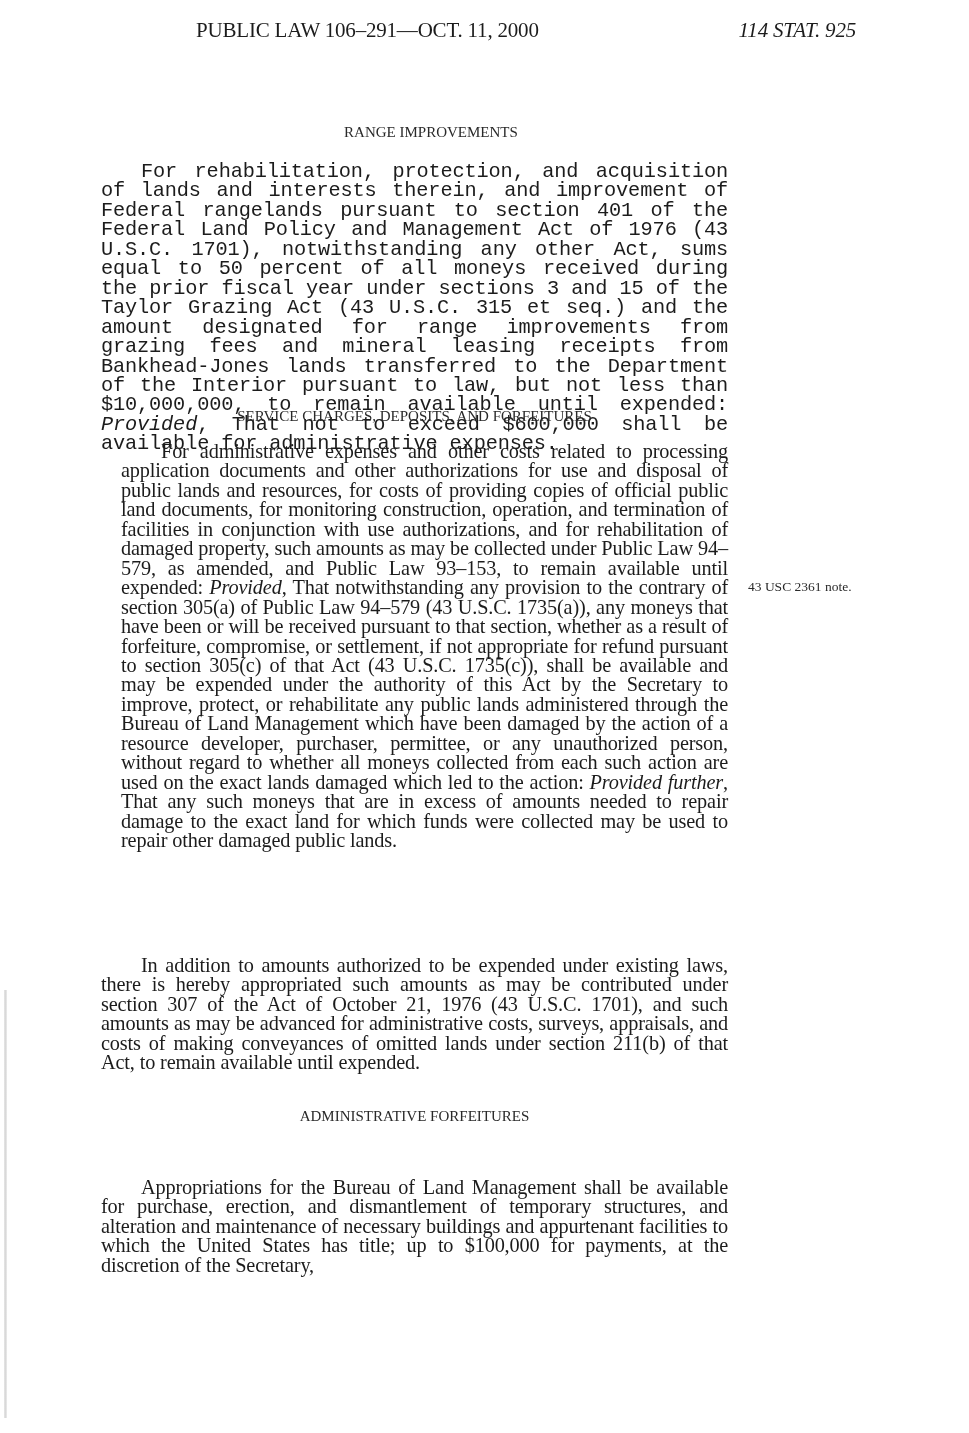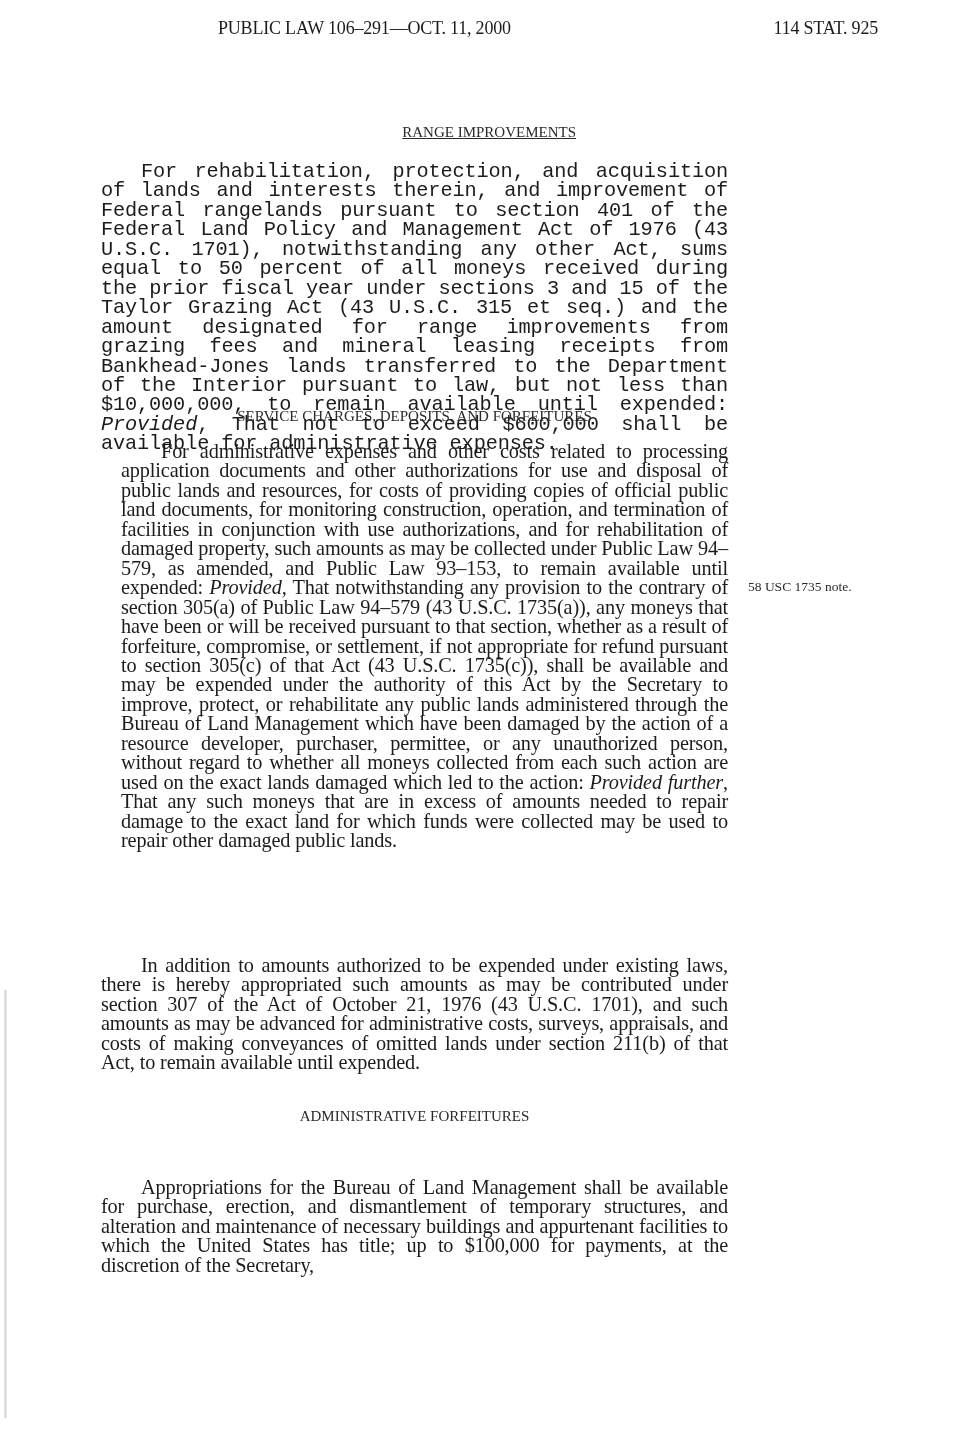--- a/index.html
+++ b/index.html
@@ -6,41 +6,41 @@
   body {
     width: 969px; height: 1433px; position: relative; overflow: hidden;
     font-family: "Liberation Serif", "DejaVu Serif", serif;
     color: #1c1c1c;
   }
   .scan-edge {
     position: absolute; left: 4px; top: 990px; width: 3px; height: 428px;
     background: linear-gradient(to right, #e6e6e6, #d9d9d9, #ececec);
   }
   .running-head {
-    position: absolute; top: 18px; left: 218px; width: 660px; height: 40px;
-    font-size: 18px; letter-spacing: -0.2px;
+    position: absolute; top: 18px; left: 196px; width: 660px; height: 40px;
+    font-size: 21px; letter-spacing: -0.2px;
   }
   .running-head .left { position: absolute; left: 0; top: 0; }
-  .running-head .right { position: absolute; right: 0; top: 0; }
+  .running-head .right { position: absolute; right: 0; top: 0; font-style: italic; }
 
   .body-col {
     position: absolute; left: 101px; width: 627px;
   }
   .heading {
     text-align: center; font-size: 15px; letter-spacing: 0;
     color: #2a2a2a;
   }
   .para {
     font-size: 20.3px; line-height: 19.45px; text-align: justify;
     text-align-last: left; text-indent: 40px; margin: 0;
     letter-spacing: -0.15px; word-spacing: 0px;
   }
   .para i { font-style: italic; }
 
-  #sec1-heading { position: absolute; top: 124px; left: 185px; width: 290px; text-align: right; text-decoration: underline; }
+  #sec1-heading { position: absolute; top: 124px; left: 185px; width: 290px; text-align: center; }
   #sec1-para { position: absolute; top: 162px; font-family: Liberation Mono, monospace; }
 
   #sec2-heading { position: absolute; top: 408px; left: 0; width: 627px; }
   #sec2-para { position: absolute; top: 442px; margin-left: 20px; }
 
   #sec3-heading { position: absolute; top: 922px; left: 0; width: 627px; }
   #sec3-para { position: absolute; top: 956px; }
 
   #sec4-heading { position: absolute; top: 1108px; left: 0; width: 627px; }
   #sec4-para { position: absolute; top: 1142px; margin-top: 36px; }
@@ -63,21 +63,21 @@
 <div class="body-col" style="top:0;height:400px;">
   <div id="sec1-heading" class="heading">RANGE IMPROVEMENTS</div>
   <p id="sec1-para" class="para"><span>For rehabilitation, protection, and acquisition of lands and interests therein, and improvement of Federal rangelands pursuant to section 401 of the Federal Land Policy and Management Act of 1976 (43 U.S.C. 1701), notwithstanding any other Act, sums equal to 50 percent of all moneys received during the prior fiscal year under sections 3 and 15 of the Taylor Grazing Act (43 U.S.C. 315 et seq.) and the amount designated for range improvements from grazing fees and mineral leasing receipts from Bankhead-Jones lands transferred to the Department of the Interior pursuant to law, but not less than $10,000,000, to remain available until expended: </span><i>Provided</i><span>, That not to exceed $600,000 shall be available for administrative expenses.</span></p>
 </div>
 
 <div class="body-col" style="top:0;height:920px;">
   <div id="sec2-heading" class="heading">SERVICE CHARGES, DEPOSITS, AND FORFEITURES</div>
   <p id="sec2-para" class="para"><span>For administrative expenses and other costs related to processing application documents and other authorizations for use and disposal of public lands and resources, for costs of providing copies of official public land documents, for monitoring construction, operation, and termination of facilities in conjunction with use authorizations, and for rehabilitation of damaged property, such amounts as may be collected under Public Law 94–579, as amended, and Public Law 93–153, to remain available until expended: </span><i>Provided</i><span>, That notwithstanding any provision to the contrary of section 305(a) of Public Law 94–579 (43 U.S.C. 1735(a)), any moneys that have been or will be received pursuant to that section, whether as a result of forfeiture, compromise, or settlement, if not appropriate for refund pursuant to section 305(c) of that Act (43 U.S.C. 1735(c)), shall be available and may be expended under the authority of this Act by the Secretary to improve, protect, or rehabilitate any public lands administered through the Bureau of Land Management which have been damaged by the action of a resource developer, purchaser, permittee, or any unauthorized person, without regard to whether all moneys collected from each such action are used on the exact lands damaged which led to the action: </span><i>Provided further</i><span>, That any such moneys that are in excess of amounts needed to repair damage to the exact land for which funds were collected may be used to repair other damaged public lands.</span></p>
 </div>
 
-<div class="margin-note">58 USC 1735 note.</div>
+<div class="margin-note">43 USC 2361 note.</div>
 
 <div class="body-col" style="top:0;height:1100px;">
   <p id="sec3-para" class="para"><span>In addition to amounts authorized to be expended under existing laws, there is hereby appropriated such amounts as may be contributed under section 307 of the Act of October 21, 1976 (43 U.S.C. 1701), and such amounts as may be advanced for administrative costs, surveys, appraisals, and costs of making conveyances of omitted lands under section 211(b) of that Act, to remain available until expended.</span></p>
 </div>
 
 <div class="body-col" style="top:0;height:1260px;">
   <div id="sec4-heading" class="heading">ADMINISTRATIVE FORFEITURES</div>
   <p id="sec4-para" class="para"><span>Appropriations for the Bureau of Land Management shall be available for purchase, erection, and dismantlement of temporary structures, and alteration and maintenance of necessary buildings and appurtenant facilities to which the United States has title; up to $100,000 for payments, at the discretion of the Secretary,</span></p>
 </div>
 

